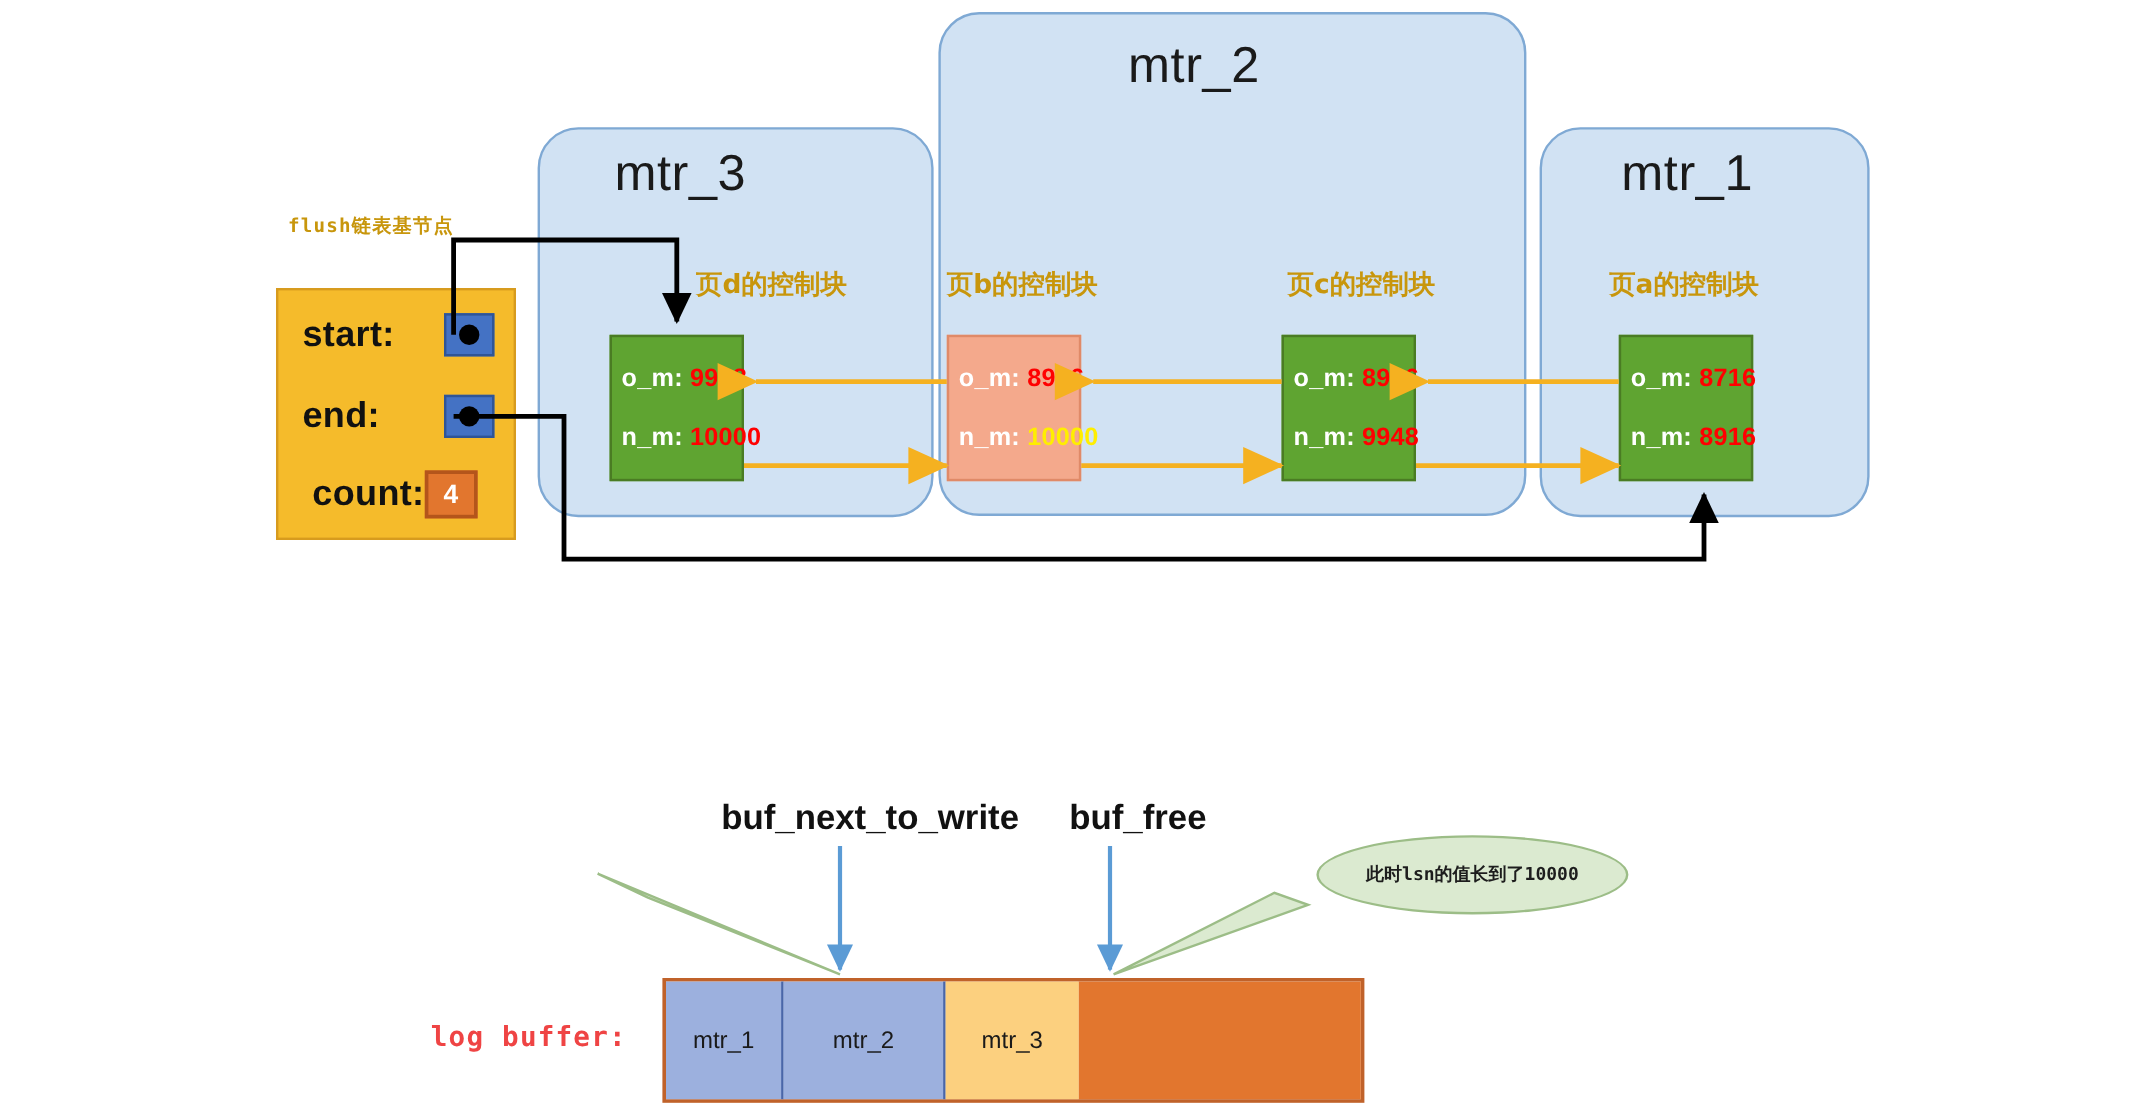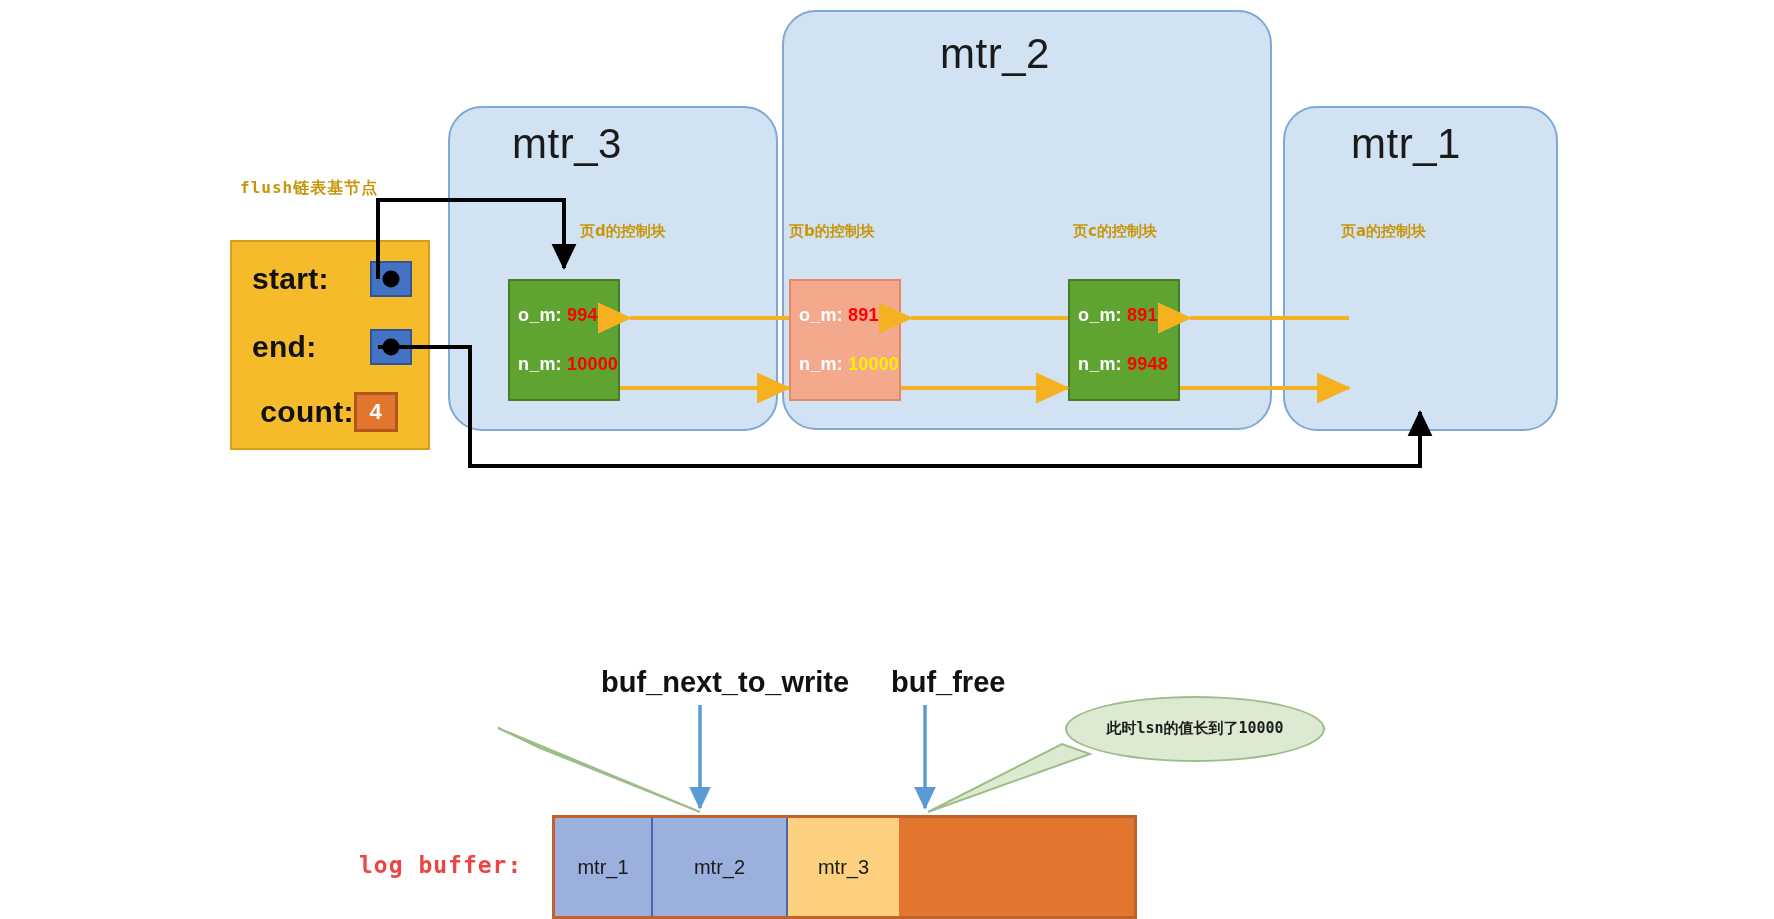--- a/index.html
+++ b/index.html
@@ -82,33 +82,33 @@
     display:flex;
     flex-direction:column;
     justify-content:space-around;
     padding:10px 0 10px 8px;
   }
   .ctl-block.pink{
     background:#f4a98c;
     border-color:#e08a68;
   }
   .ctl-line{
-    font-size:18px;
+    font-size:21px;
     font-weight:bold;
     color:#ffffff;
     white-space:nowrap;
     letter-spacing:0.2px;
   }
   .ctl-val{color:#ff0000;font-weight:bold;}
   .ctl-val.yellow{color:#ffee00;}
 
   
   .cn-cap{
     position:absolute;
-    font-size:15px;
+    font-size:22px;
     color:#c8960c;
     font-weight:bold;
     white-space:nowrap;
     font-family:"DejaVu Sans",sans-serif;
   }
   .cn-cap.big{font-size:16px;}
 
   
   .lb-label{
     position:absolute;
@@ -240,20 +240,30 @@
     <div class="ctl-line">
       <span>o_m:</span>
       <span class="ctl-val">8916</span>
     </div>
     <div class="ctl-line">
       <span>n_m:</span>
       <span class="ctl-val">9948</span>
     </div>
   </div>
 
+  <div class="ctl-block" style="left:1349px;top:279px;">
+    <div class="ctl-line">
+      <span>o_m:</span>
+      <span class="ctl-val">8716</span>
+    </div>
+    <div class="ctl-line">
+      <span>n_m:</span>
+      <span class="ctl-val">8916</span>
+    </div>
+  </div>
 
   <svg class="overlay">
     <defs>
       <marker id="ar-orange" markerWidth="9" markerHeight="9" refX="8" refY="4.5" orient="auto" markerUnits="strokeWidth">
         <path d="M0,0.6 L8.5,4.5 L0,8.4 z" fill="#f5b120"></path>
       </marker>
       <marker id="al-orange" markerWidth="9" markerHeight="9" refX="0.5" refY="4.5" orient="auto" markerUnits="strokeWidth">
         <path d="M8.5,0.6 L0,4.5 L8.5,8.4 z" fill="#f5b120"></path>
       </marker>
       <marker id="ar-black" markerWidth="7" markerHeight="7" refX="6" refY="3.5" orient="auto" markerUnits="strokeWidth">
@@ -271,21 +281,21 @@
     <path d="M 789,318 L 630,318" stroke="#f5b120" stroke-width="4" fill="none" marker-end="url(#al-orange)"></path>
     <path d="M 1068,318 L 911,318" stroke="#f5b120" stroke-width="4" fill="none" marker-end="url(#al-orange)"></path>
     <path d="M 1349,318 L 1190,318" stroke="#f5b120" stroke-width="4" fill="none" marker-end="url(#al-orange)"></path>
 
     <path d="M 620,388 L 789,388" stroke="#f5b120" stroke-width="4" fill="none" marker-end="url(#ar-orange)"></path>
     <path d="M 901,388 L 1068,388" stroke="#f5b120" stroke-width="4" fill="none" marker-end="url(#ar-orange)"></path>
     <path d="M 1180,388 L 1349,388" stroke="#f5b120" stroke-width="4" fill="none" marker-end="url(#ar-orange)"></path>
   </svg>
 
 
-  <div class="callout" style="left:1065px;top:696px;width:260px;height:66px;">
+  <div class="callout" style="left:1097px;top:696px;width:260px;height:66px;">
     <span class="callout-text single">此时lsn的值长到了10000</span>
   </div>
 
   <div class="ptr-title" style="left:601px;top:666px;">buf_next_to_write</div>
   <div class="ptr-title" style="left:891px;top:666px;">buf_free</div>
 
   <div class="lb-label" style="left:359px;top:852px;">log buffer:</div>
 
   <div class="lb-outer" style="left:552px;top:815px;width:585px;height:104px;">
     <div class="lb-seg seg-mtr1" style="width:98px;">mtr_1</div>

